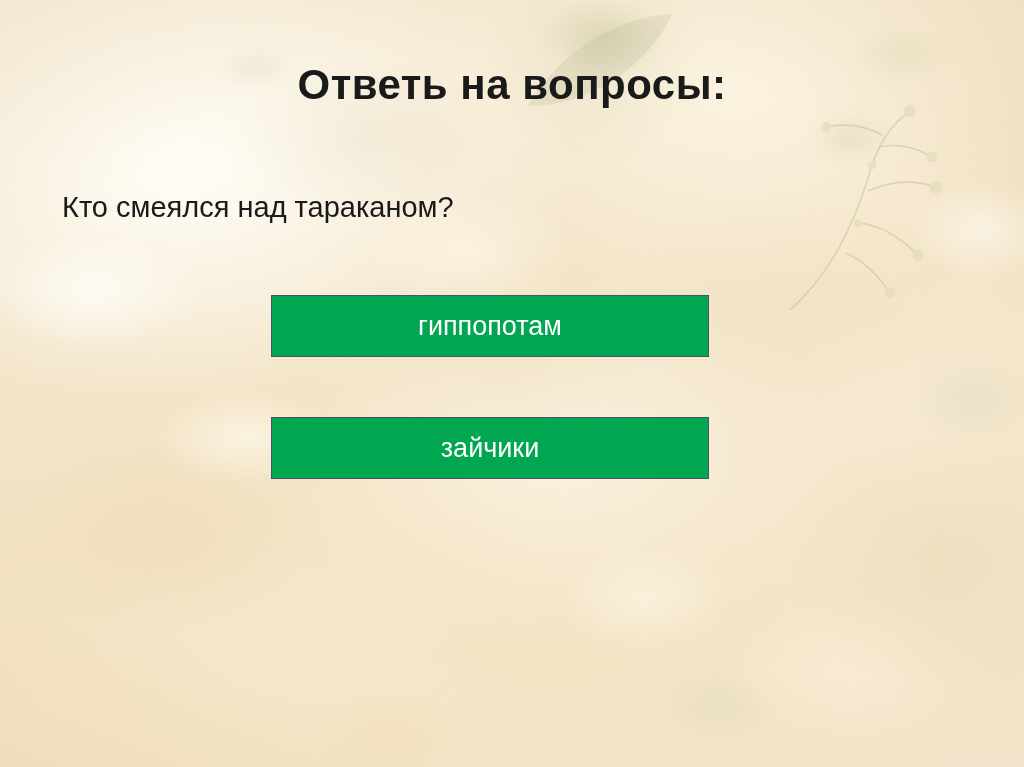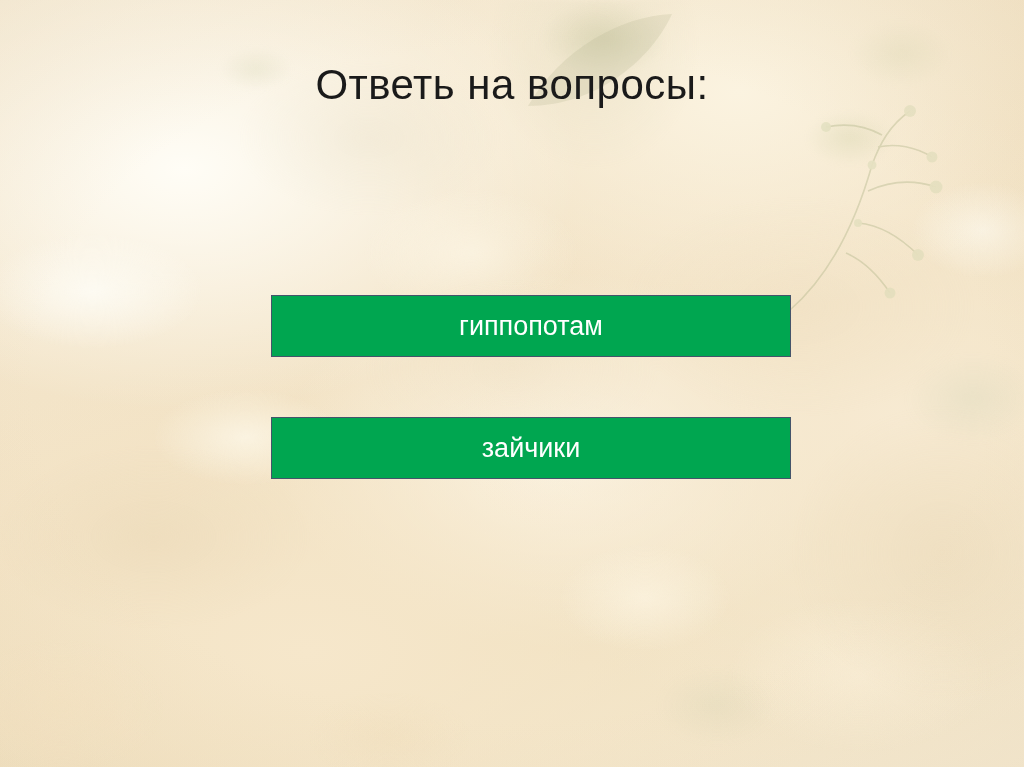--- a/index.html
+++ b/index.html
@@ -80,42 +80,42 @@
     position: absolute;
     inset: 0;
   }
   .slide-title {
     position: absolute;
     top: 62px;
     left: 0;
     width: 100%;
     text-align: center;
     font-size: 42px;
-    font-weight: normal;
+    font-weight: bold;
     color: #1a1a1a;
     letter-spacing: .5px;
     line-height: 1.1;
   }
   .question {
     position: absolute;
     top: 190px;
     left: 62px;
     font-size: 29px;
     color: #1a1a1a;
     line-height: 1.2;
   }
   .answers {
     position: absolute;
     top: 295px;
     left: 271px;
     width: 438px;
   }
   .answer-btn {
     box-sizing: border-box;
-    width: 520px;
+    width: 438px;
     height: 62px;
     margin-bottom: 60px;
     background: #00A650;
     border: 1px solid #44546A;
     color: #ffffff;
     font-size: 27px;
     display: flex;
     align-items: center;
     justify-content: center;
     cursor: pointer;
@@ -158,20 +158,21 @@
   <svg class="bg-sprig" style="left:520px; top:10px; width:160px; height:120px; opacity:.45;" viewBox="0 0 160 120" xmlns="http://www.w3.org/2000/svg">
     <path d="M8 96 C40 40, 100 6, 152 4 C130 52, 74 96, 8 96 Z" fill="#b6b792" opacity="0.55"></path>
   </svg>
 
   <div class="bg-layer bg-vignette"></div>
 
   <div class="content">
 
     <div class="slide-title">Ответь на вопросы:</div>
 
+    <div class="question">Кто смеялся над тараканом?</div>
 
     <div class="answers">
       <div class="answer-btn">гиппопотам</div>
       <div class="answer-btn">зайчики</div>
     </div>
 
   </div>
 </div>
 
 </body></html>

